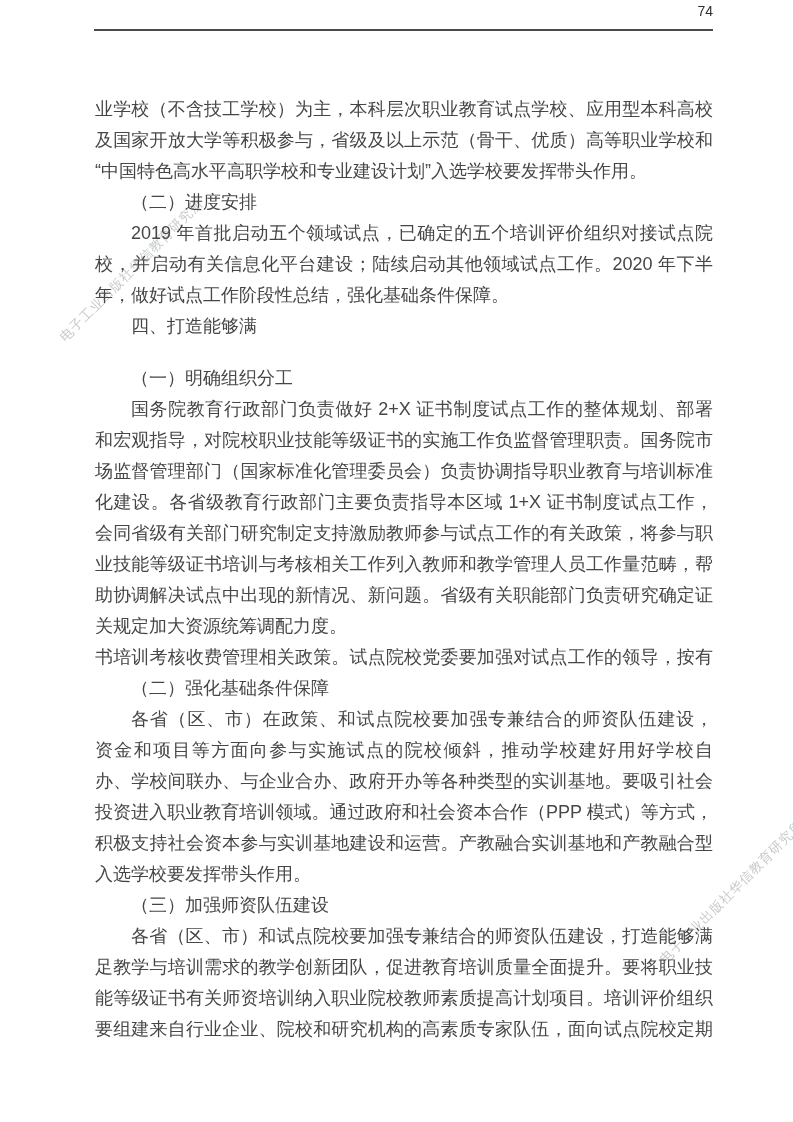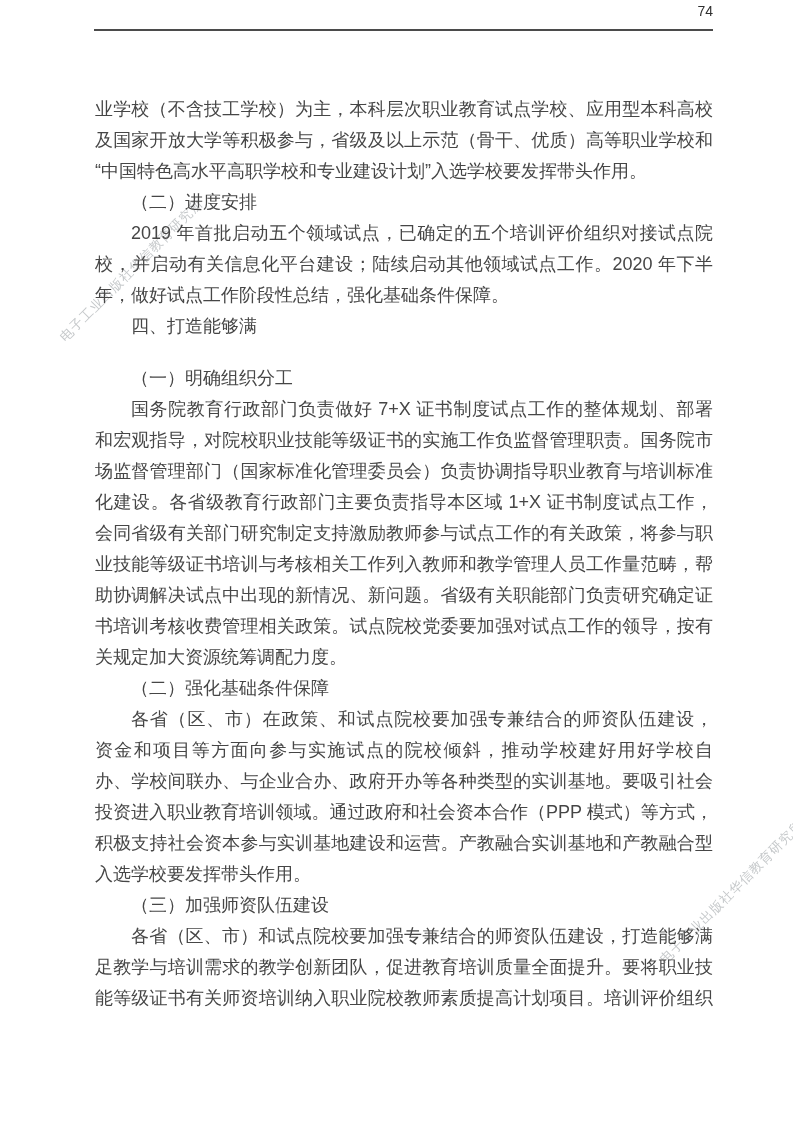--- a/index.html
+++ b/index.html
@@ -86,35 +86,36 @@
   <div class="line justify">业学校（不含技工学校）为主，本科层次职业教育试点学校、应用型本科高校</div>
       <div class="line justify">及国家开放大学等积极参与，省级及以上示范（骨干、优质）高等职业学校和</div>
       <div class="line">“中国特色高水平高职学校和专业建设计划”入选学校要发挥带头作用。</div>
       <div class="line indent">（二）进度安排</div>
       <div class="line indent justify">2019 年首批启动五个领域试点，已确定的五个培训评价组织对接试点院</div>
       <div class="line justify">校，并启动有关信息化平台建设；陆续启动其他领域试点工作。2020 年下半</div>
       <div class="line">年，做好试点工作阶段性总结，强化基础条件保障。</div>
       <div class="line indent">四、打造能够满</div>
       <div class="line blank"></div>
       <div class="line indent">（一）明确组织分工</div>
-      <div class="line indent justify">国务院教育行政部门负责做好 7+X 证书制度试点工作的整体规划、部署</div>
+      <div class="line indent justify">国务院教育行政部门负责做好 2+X 证书制度试点工作的整体规划、部署</div>
       <div class="line justify">和宏观指导，对院校职业技能等级证书的实施工作负监督管理职责。国务院市</div>
       <div class="line justify">场监督管理部门（国家标准化管理委员会）负责协调指导职业教育与培训标准</div>
       <div class="line justify">化建设。各省级教育行政部门主要负责指导本区域 1+X 证书制度试点工作，</div>
       <div class="line justify">会同省级有关部门研究制定支持激励教师参与试点工作的有关政策，将参与职</div>
       <div class="line justify">业技能等级证书培训与考核相关工作列入教师和教学管理人员工作量范畴，帮</div>
       <div class="line justify">助协调解决试点中出现的新情况、新问题。省级有关职能部门负责研究确定证</div>
+      <div class="line">关规定加大资源统筹调配力度。</div>
       <div class="line justify">书培训考核收费管理相关政策。试点院校党委要加强对试点工作的领导，按有</div>
-      <div class="line">关规定加大资源统筹调配力度。</div>
       <div class="line indent">（二）强化基础条件保障</div>
       <div class="line indent justify">各省（区、市）在政策、和试点院校要加强专兼结合的师资队伍建设，</div>
       <div class="line justify">资金和项目等方面向参与实施试点的院校倾斜，推动学校建好用好学校自</div>
       <div class="line justify">办、学校间联办、与企业合办、政府开办等各种类型的实训基地。要吸引社会</div>
       <div class="line justify">投资进入职业教育培训领域。通过政府和社会资本合作（PPP 模式）等方式，</div>
       <div class="line justify">积极支持社会资本参与实训基地建设和运营。产教融合实训基地和产教融合型</div>
       <div class="line">入选学校要发挥带头作用。</div>
       <div class="line indent">（三）加强师资队伍建设</div>
       <div class="line indent justify">各省（区、市）和试点院校要加强专兼结合的师资队伍建设，打造能够满</div>
       <div class="line justify">足教学与培训需求的教学创新团队，促进教育培训质量全面提升。要将职业技</div>
       <div class="line justify">能等级证书有关师资培训纳入职业院校教师素质提高计划项目。培训评价组织</div>
+      <div class="line justify">要组建来自行业企业、院校和研究机构的高素质专家队伍，面向试点院校定期</div>
     </div>
 
 </div>
 
 </body></html>

